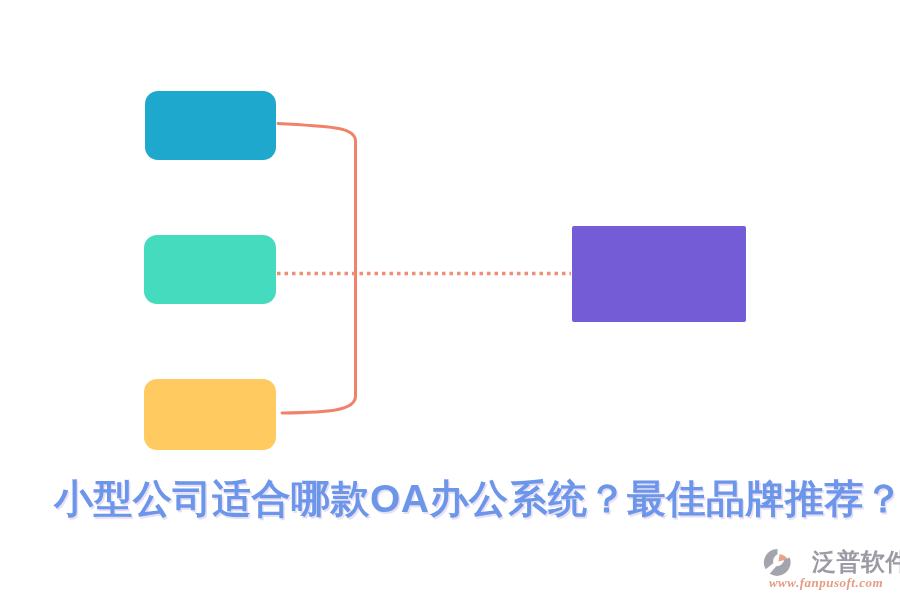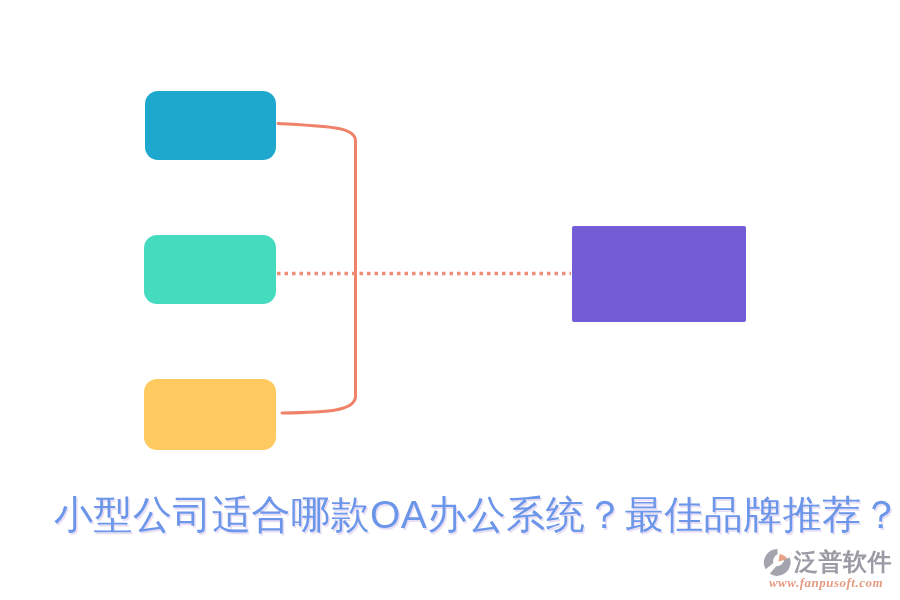--- a/index.html
+++ b/index.html
@@ -28,41 +28,41 @@
     border-radius: 13px;
   }
   .node-top    { left: 145px; top:  91px; width: 131px; height: 69px; }
   .node-middle { left: 144px; top: 235px; width: 132px; height: 69px; }
   .node-bottom { left: 144px; top: 379px; width: 132px; height: 71px; }
   .node-right  { left: 572px; top: 226px; width: 174px; height: 96px; border-radius: 2px; }
 
   .page-title {
     position: absolute;
     left: 54px;
-    top: 488px;
+    top: 472px;
     width: 830px;
     font-size: 39px;
-    font-weight: normal;
+    font-weight: bold;
     letter-spacing: 0.5px;
     white-space: nowrap;
     text-shadow: 1.5px 1.5px 0 rgba(176, 140, 214, 0.28);
   }
 
   .logo {
     position: absolute;
     right: 11px;
     bottom: 9px;
     width: 126px;
     text-align: center;
   }
   .logo-row {
     display: flex;
     align-items: center;
     justify-content: flex-start;
-    gap: 2px;
+    gap: 20px;
   }
   .logo-icon {
     width: 29px;
     height: 29px;
     flex: 0 0 auto;
   }
   .logo-name {
     font-size: 24px;
     font-weight: bold;
     letter-spacing: 0.5px;

